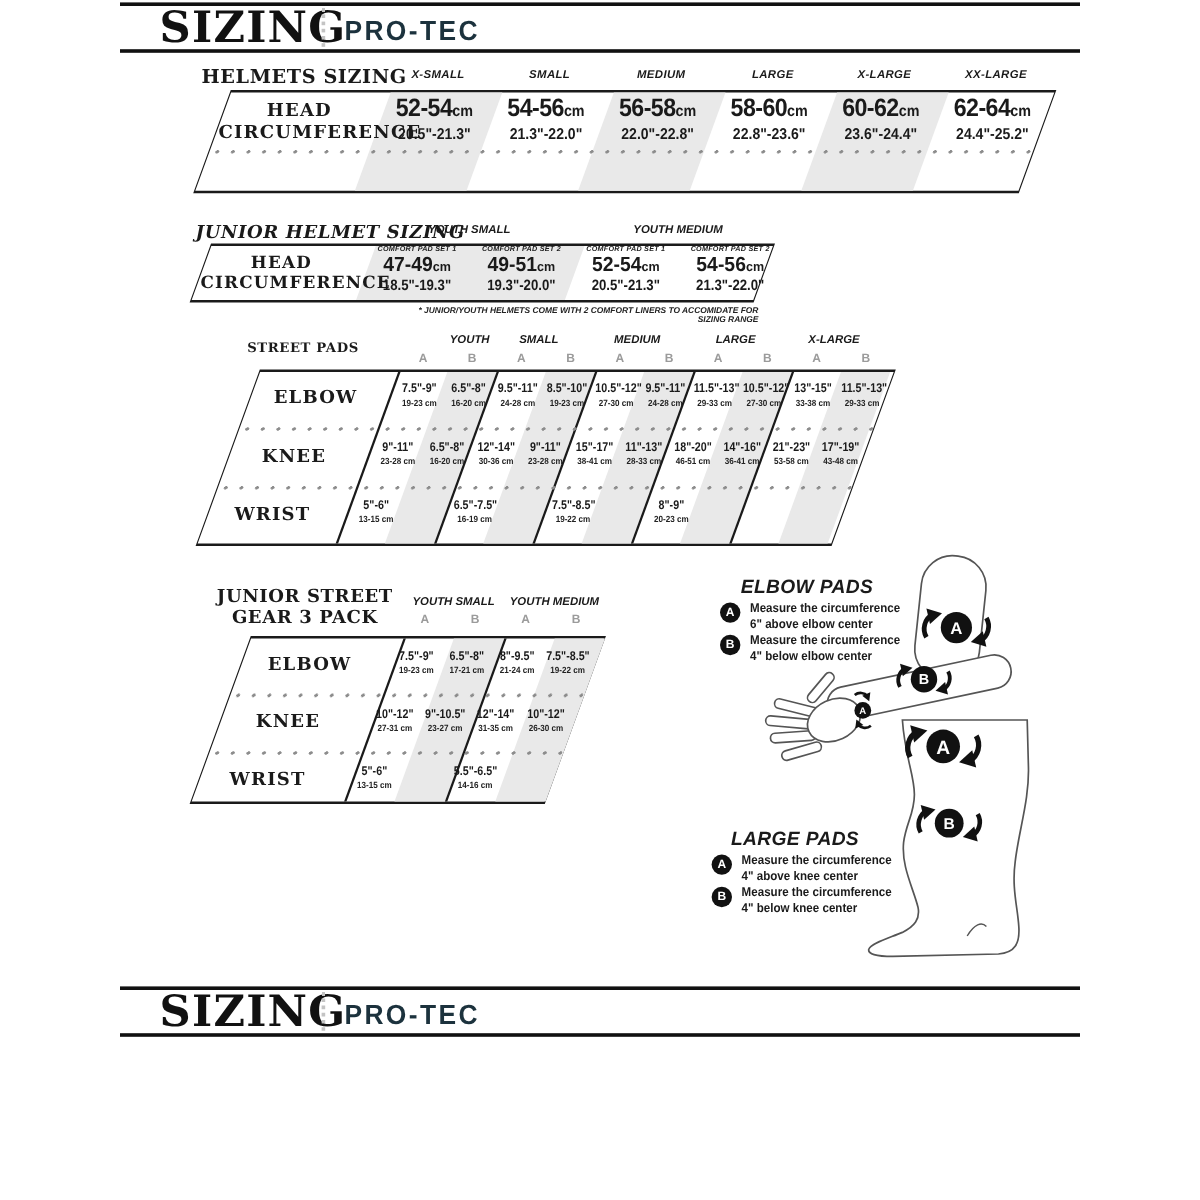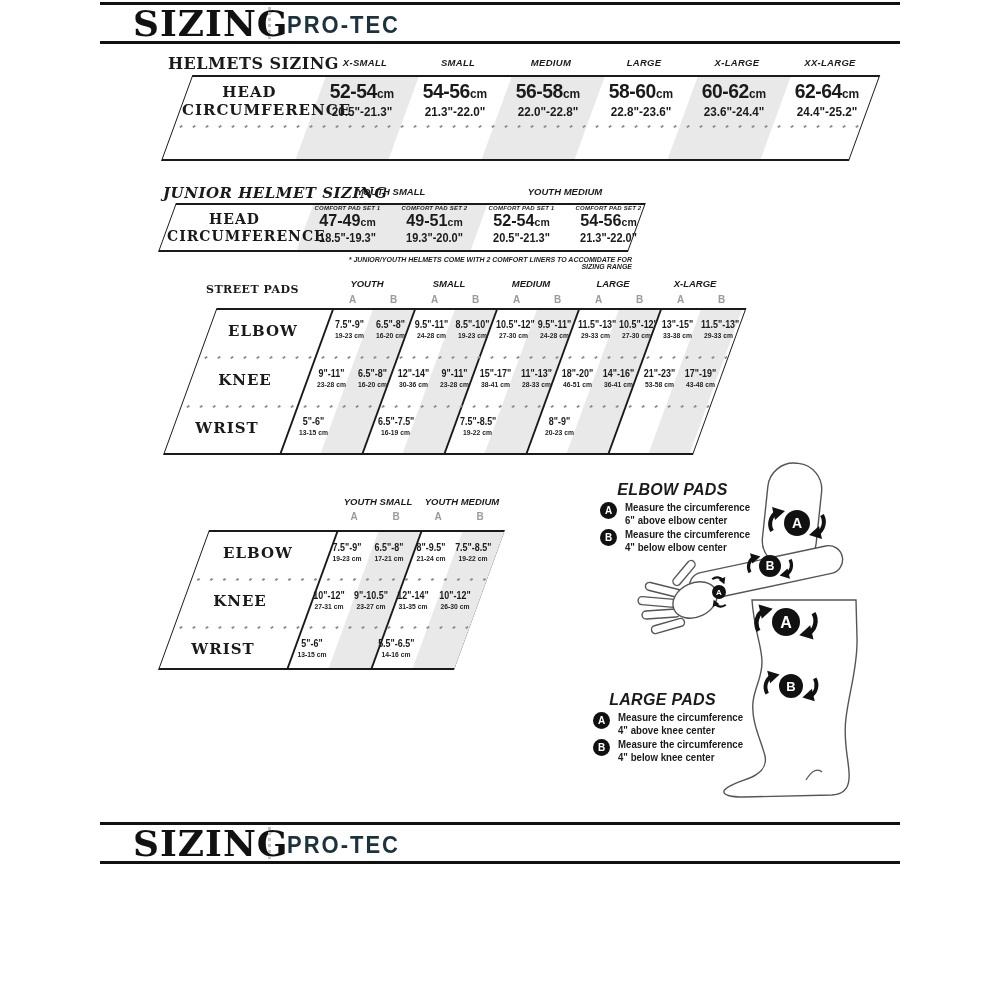--- a/index.html
+++ b/index.html
@@ -152,21 +152,21 @@
           <div class="jh-set">COMFORT PAD SET 2</div>
           <div class="jh-cm"><span>54-56</span><span class="jh-unit">cm</span></div>
           <div class="jh-in">21.3"-22.0"</div>
         </div>
     </div>
   </div>
   <div class="abs footnote" style="left:330px;top:256px;width:302px;text-align:right;">* JUNIOR/YOUTH HELMETS COME WITH 2 COMFORT LINERS TO ACCOMIDATE FOR SIZING RANGE</div>
 
   <div class="abs serif ctr" style="left:180px;top:283px;width:145px;font-size:11px;letter-spacing:.5px;">STREET PADS</div>
   <div class="abs">
-    <div class="sp-size" style="left:326px;top:278px;">YOUTH</div>
+    <div class="sp-size" style="left:326px;top:278px;text-align:right;">YOUTH</div>
     <div class="sp-size" style="left:408px;top:278px;">SMALL</div>
     <div class="sp-size" style="left:490px;top:278px;">MEDIUM</div>
     <div class="sp-size" style="left:572px;top:278px;">LARGE</div>
     <div class="sp-size" style="left:654px;top:278px;">X-LARGE</div>
     <div class="ab" style="left:332px;top:294px;">A</div>
     <div class="ab" style="left:373px;top:294px;">B</div>
     <div class="ab" style="left:414px;top:294px;">A</div>
     <div class="ab" style="left:455px;top:294px;">B</div>
     <div class="ab" style="left:496px;top:294px;">A</div>
     <div class="ab" style="left:537px;top:294px;">B</div>
@@ -294,20 +294,24 @@
           <div class="c-in">7.5"-8.5"</div>
           <div class="c-cm">19-22 cm</div>
         </div>
       <div class="sp-cell" style="--c:6">
           <div class="c-in">8"-9"</div>
           <div class="c-cm">20-23 cm</div>
         </div>
     </div>
   </div>
 
+  <div class="abs serif ctr" style="left:180px;top:489px;width:148px;font-size:15px;line-height:1.1;letter-spacing:.5px;">
+    <div>JUNIOR STREET</div>
+    <div>GEAR 3 PACK</div>
+  </div>
   <div class="abs ital ctr" style="left:328px;top:496px;width:100px;font-size:9.5px;">YOUTH SMALL</div>
   <div class="abs ital ctr" style="left:412px;top:496px;width:100px;font-size:9.5px;">YOUTH MEDIUM</div>
   <div class="ab" style="left:333px;top:511px;width:42px;">A</div>
   <div class="ab" style="left:375px;top:511px;width:42px;">B</div>
   <div class="ab" style="left:417px;top:511px;width:42px;">A</div>
   <div class="ab" style="left:459px;top:511px;width:42px;">B</div>
 
   <div class="abs" style="left:158px;top:530px;width:296px;height:140px;">
     <div class="skew">
       <div class="shade" style="left:169px;width:42px;"></div>

